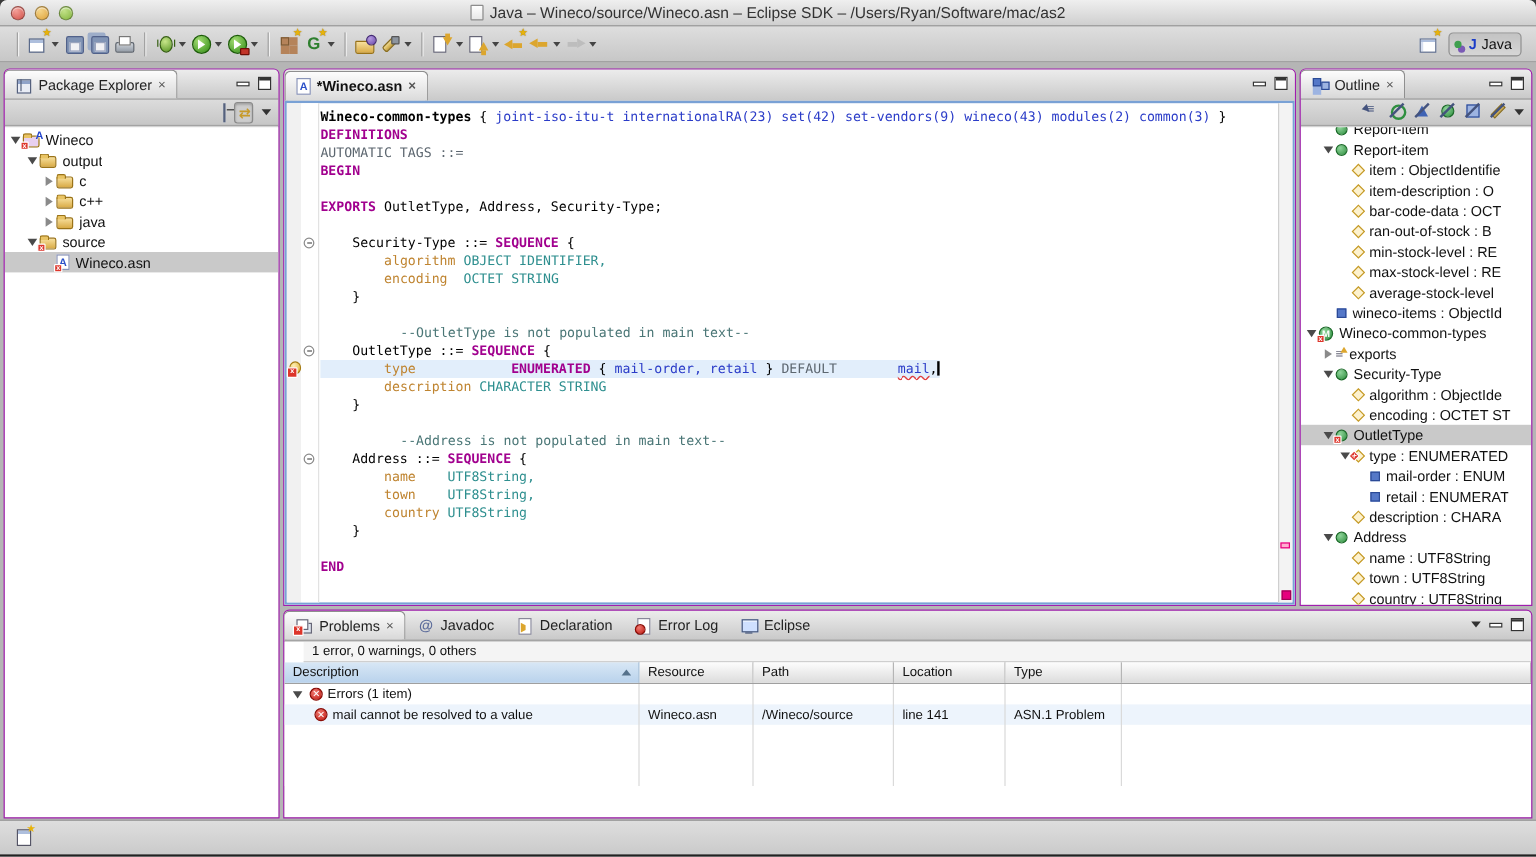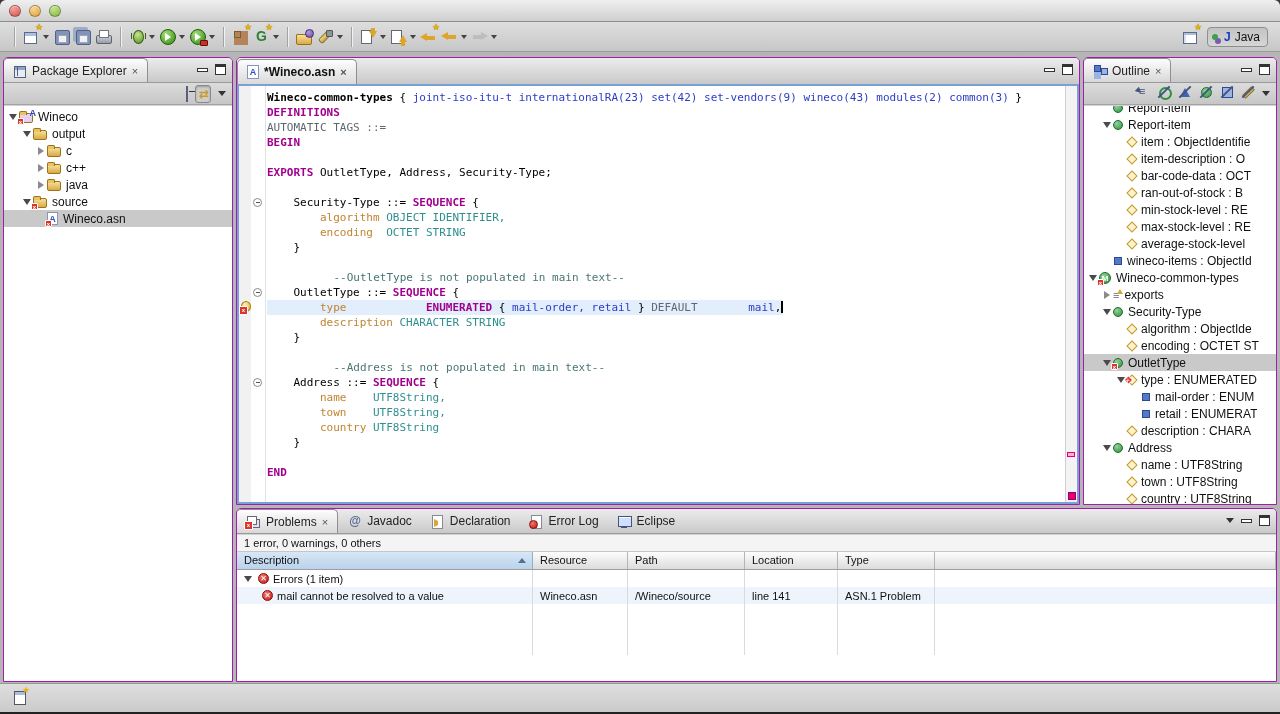--- a/index.html
+++ b/index.html
@@ -129,34 +129,34 @@
   #overview{width:12px;background:#f3f3f3;border-left:1px solid #cfcfcf;position:relative;flex:none;}
   .cline{height:15px;}
   .tk-p{color:#000;}
   .tk-b{color:#000;font-weight:bold;}
   .tk-k{color:#a1008e;font-weight:bold;}
   .tk-f{color:#bf8430;}
   .tk-t{color:#2e8f8f;}
   .tk-v{color:#2b3cc8;}
   .tk-g{color:#5d6770;}
   .tk-c{color:#4a7676;padding-left:40px;}
-  .tk-e{color:#2b3cc8;text-decoration-style:wavy;text-decoration-color:#e04040;text-decoration-skip-ink:none;padding-left:44px;}
+  .tk-e{color:#2b3cc8;text-decoration:underline;text-decoration-style:wavy;text-decoration-color:#e04040;text-decoration-skip-ink:none;padding-left:44px;}
   .curbg{background:#e2eefb;display:inline-block;height:15px;}
   .caret{display:inline-block;width:1.5px;height:12px;background:#000;vertical-align:-2px;}
   .foldm{position:absolute;left:2px;width:9px;height:9px;border:1px solid #8a8a8a;border-radius:50%;background:#fff;}
   .foldm::after{content:"";position:absolute;left:1.5px;top:3px;width:4px;height:1px;background:#555;}
   .annerr{position:absolute;left:1px;width:10px;height:12px;}
   .annerr::before{content:"";position:absolute;left:1px;top:0;width:8px;height:9px;border-radius:50%;background:radial-gradient(circle at 35% 30%,#fff0b5,#d9a826);border:1px solid #a67c12;}
   .annerr::after{content:"x";position:absolute;left:-1px;bottom:-2px;width:7px;height:7px;background:#dd352a;border:1px solid #fff;border-radius:1px;color:#fff;font-size:6px;line-height:6px;font-weight:bold;text-align:center;}
   #ov-mark{position:absolute;left:1px;top:366px;width:8px;height:5px;background:#ffb0d0;border:1px solid #e6007e;}
   #ov-square{position:absolute;right:1px;bottom:2px;width:8px;height:8px;background:#e6007e;border:1px solid #a00057;}
 
   
   #problems .vtcontent{top:26px;}
-  #prob-summary{height:17px;background:#f4f4f4;border-bottom:1px solid #c6c6c6;font-size:11px;padding:2px 0 0 7px;}
+  #prob-summary{height:17px;background:#f4f4f4;border-bottom:1px solid #c6c6c6;font-size:11px;padding:2px 0 0 7px;margin-left:16px;}
   #prob-header{height:18px;display:flex;border-bottom:1px solid #9f9f9f;font-size:11px;}
   .ph{background:linear-gradient(#fdfdfd,#dcdcdc);border-right:1px solid #b5b5b5;padding:2px 0 0 7px;position:relative;flex:none;overflow:hidden;}
   .ph.sorted{background:linear-gradient(#d8e7f5,#b9d2ec);border-right:1px solid #8fb0cf;}
   .ph .sortarrow{position:absolute;right:6px;top:6px;width:0;height:0;border-left:4px solid transparent;border-right:4px solid transparent;border-bottom:5px solid #56728c;}
   #prob-body{position:relative;background:#fff;height:calc(100% - 61px);font-size:11px;}
   .gridline{position:absolute;top:0;bottom:0;width:0;border-right:1px solid #dadada;pointer-events:none;z-index:2;}
   .prow{height:17px;display:flex;align-items:center;position:relative;z-index:1;}
   .prow .pc{flex:none;overflow:hidden;white-space:nowrap;padding-left:7px;display:flex;align-items:center;gap:4px;}
   .prow-err{background:#edf4fc;}
   .ic-error{width:11px;height:11px;flex:none;border-radius:50%;background:radial-gradient(circle at 35% 30%,#f07a72,#c01810);border:1px solid #8a0c06;color:#fff;font-size:8px;font-weight:bold;line-height:10px;text-align:center;}
@@ -187,20 +187,24 @@
 <body>
 
 <div id="window">
 
   <div id="titlebar">
     <div id="traffic">
       <span class="light l-close"></span>
       <span class="light l-min"></span>
       <span class="light l-zoom"></span>
     </div>
+    <div id="title">
+      <span class="docicon"></span>
+      <span>Java – Wineco/source/Wineco.asn – Eclipse SDK – /Users/Ryan/Software/mac/as2</span>
+    </div>
   </div>
 
   <div id="toolbar">
     <span id="tb-groups" style="display:flex;align-items:center;">
         <span class="tsep"></span>
         <span class="tbtn">
           <span class="i tb-new-wizard"></span>
           <span class="dd"></span>
         </span>
         <span class="tbtn">

